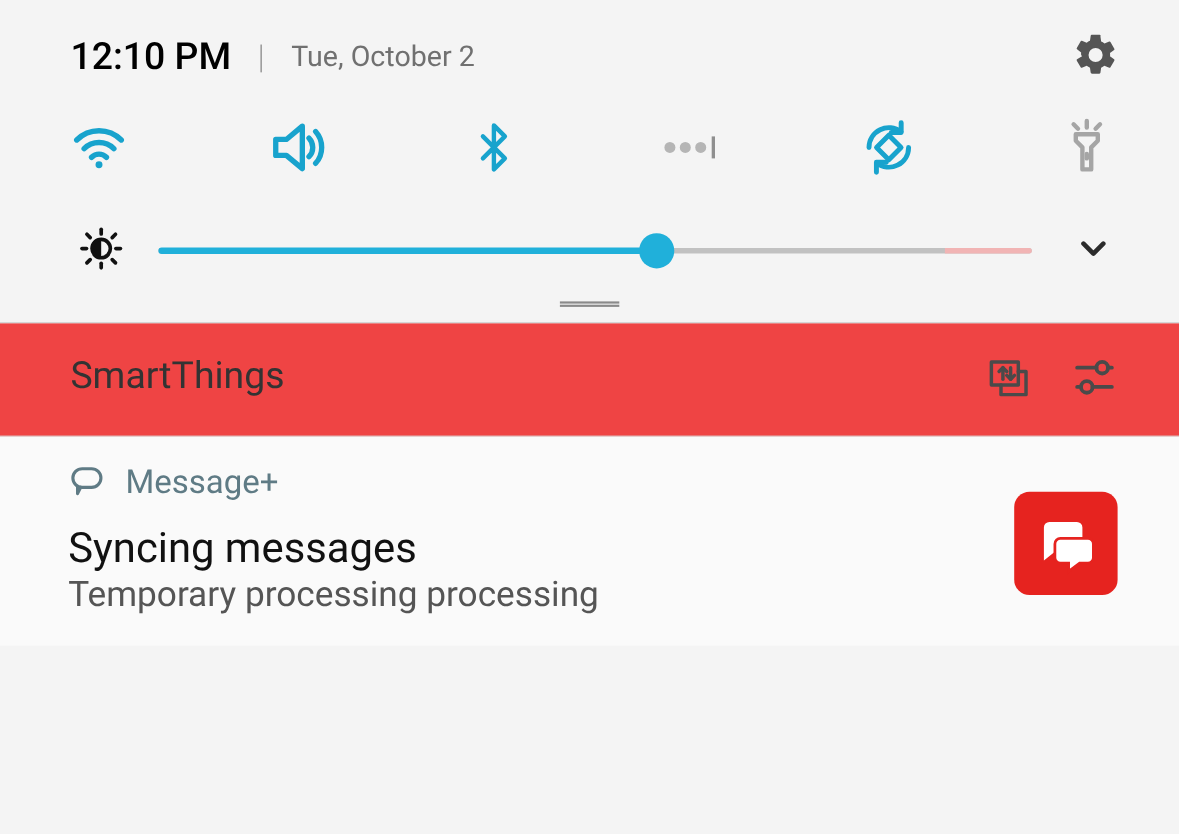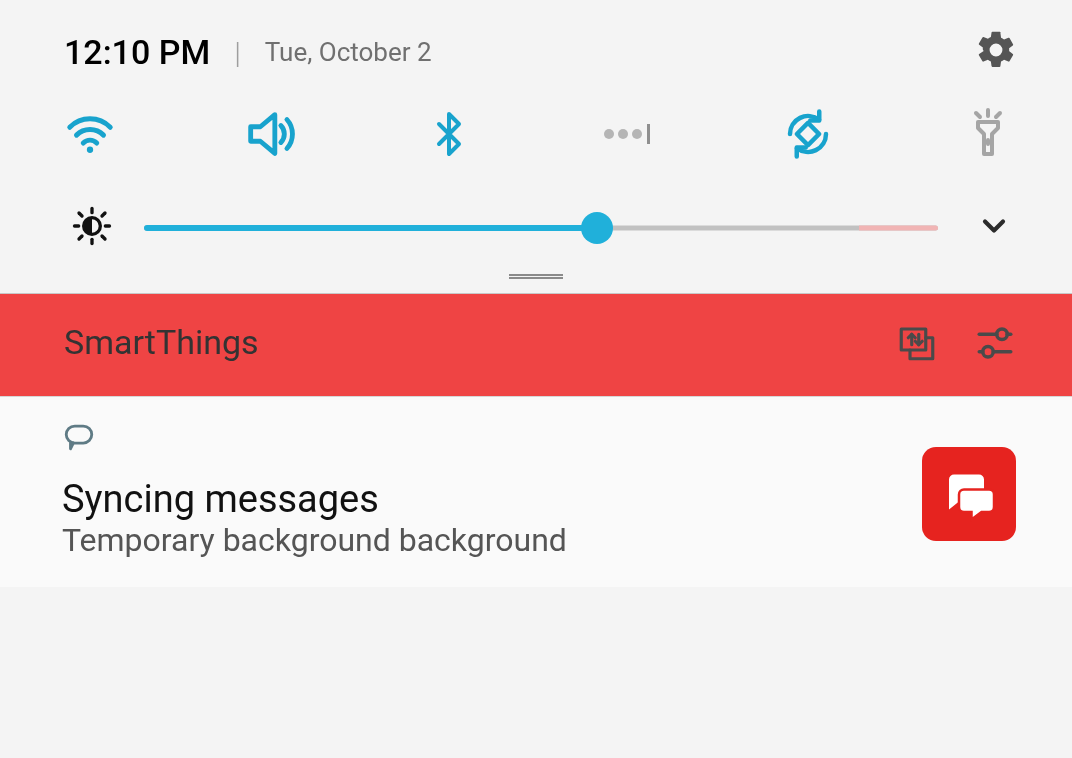--- a/index.html
+++ b/index.html
@@ -256,23 +256,24 @@
 
 
   <div class="notif">
     <div class="notif-head">
       <span style="color:#5f7b85;">
         <svg width="34" height="34" viewBox="0 0 24 24" fill="none" stroke="currentColor" stroke-width="2" stroke-linejoin="round" stroke-linecap="round">
           <rect x="3" y="5" width="18" height="12" rx="6"></rect>
           <path d="M8 17l-2 4v-4"></path>
         </svg>
       </span>
+      <span class="app">Message+</span>
     </div>
     <div class="notif-title">Syncing messages</div>
-    <div class="notif-sub">Temporary background background</div>
+    <div class="notif-sub">Temporary processing processing</div>
     <div class="badge">
       <span>
         <svg width="60" height="60" viewBox="0 0 24 24">
           <path d="M4 5h12a2 2 0 0 1 2 2v6a2 2 0 0 1-2 2H9l-5 4v-4a2 2 0 0 1 0 0V7a2 2 0 0 1 2-2z" fill="#fff"></path>
           <path d="M10 11h10a2 2 0 0 1 2 2v5a2 2 0 0 1-2 2h-3l-4 3v-3h-3a2 2 0 0 1-2-2v-5a2 2 0 0 1 2-2z" fill="#fff" stroke="#e6231f" stroke-width="1"></path>
         </svg>
       </span>
     </div>
   </div>
 

